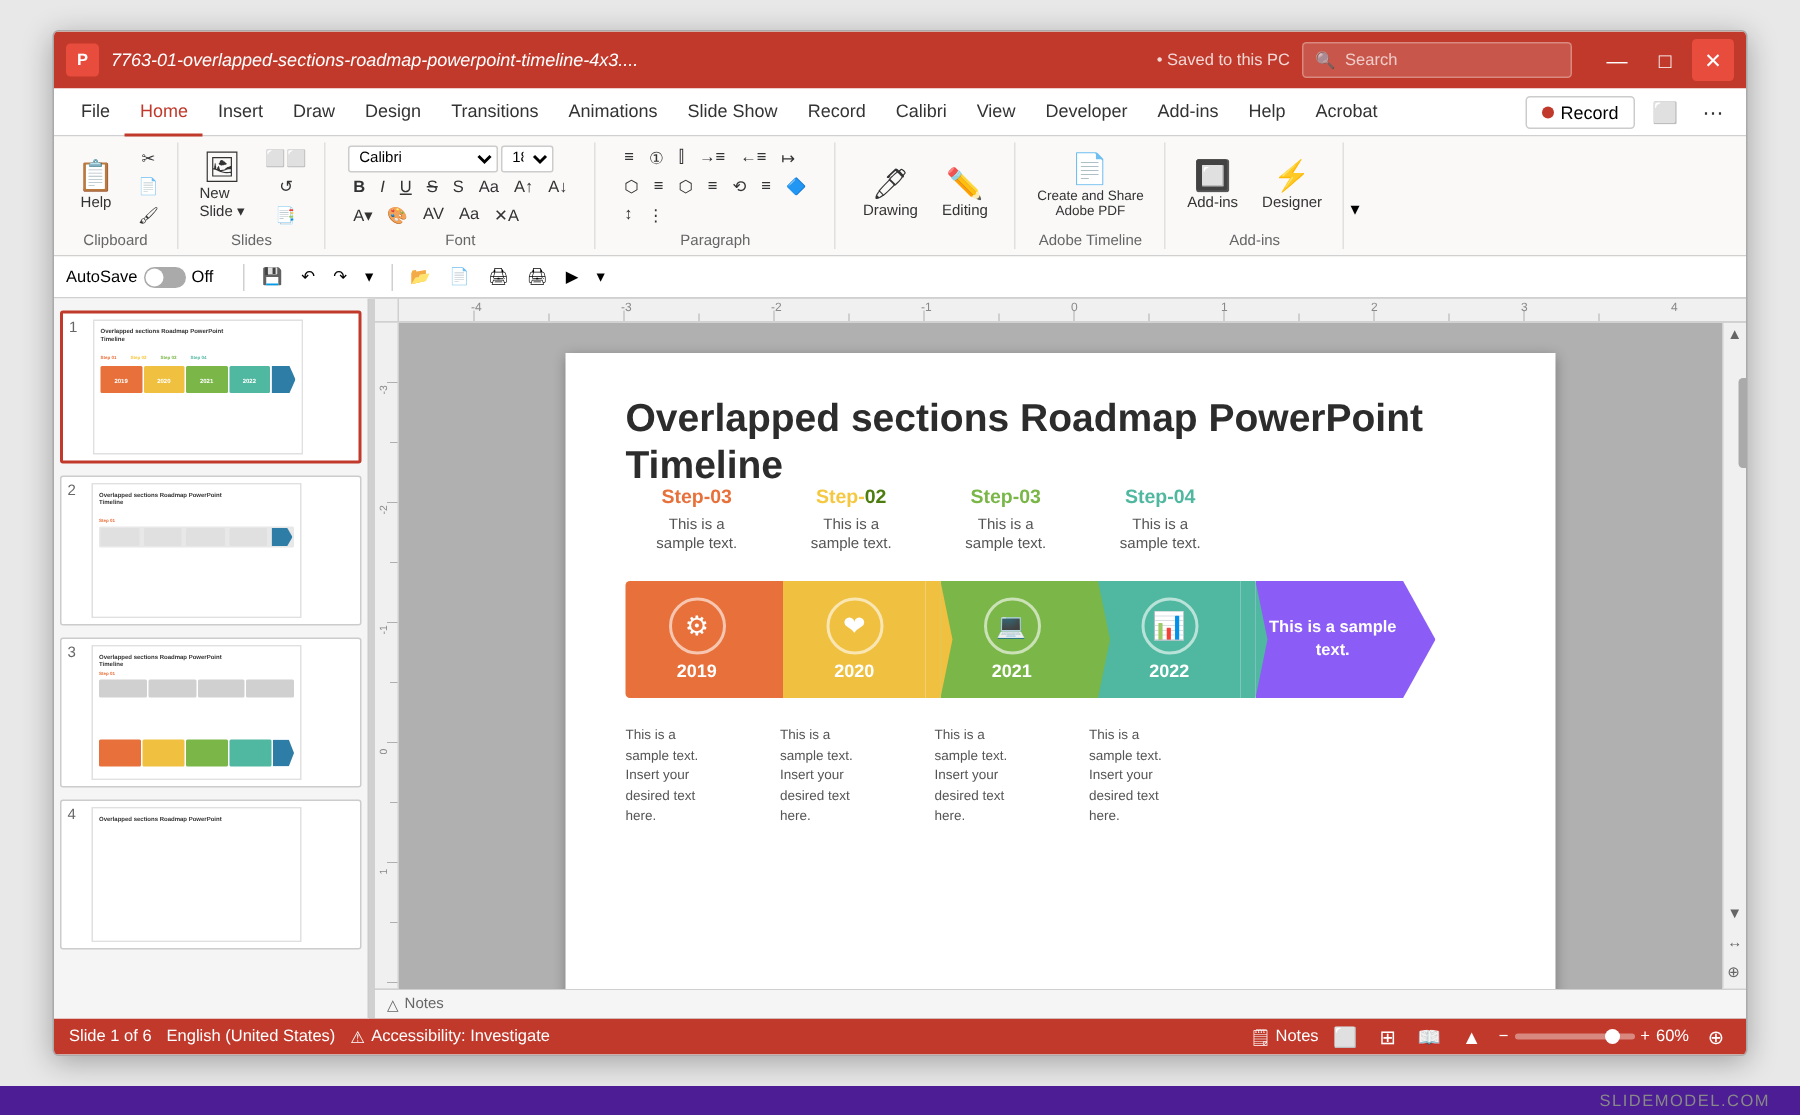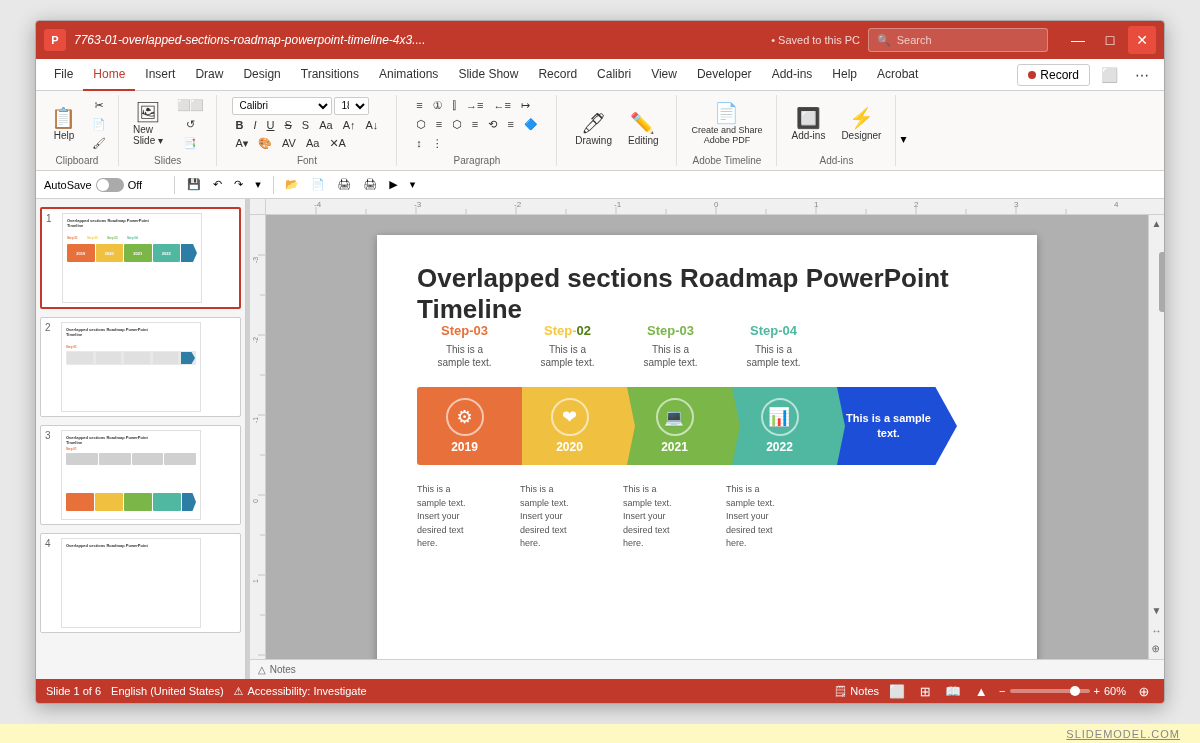--- a/index.html
+++ b/index.html
@@ -140,21 +140,21 @@
       gap: 4px;
       font-size: 11px;
     }
     .format-btn {
       padding: 2px 4px;
       cursor: pointer;
       border-radius: 2px;
       font-size: 11px;
     }
     .autosave-toggle {
-      display: flex; align-items: center; gap: 4px; margin-right: 24px; justify-content: center;
+      display: flex; align-items: center; gap: 4px; margin-right: 12px; justify-content: center;
     }
     .toggle { background: #aaa; border-radius: 8px; width: 28px; height: 14px; position: relative; }
     .toggle-knob { width: 12px; height: 12px; background: white; border-radius: 50%; position: absolute; top: 1px; left: 1px; }
     .sep { width: 1px; height: 18px; background: #d0d0d0; margin: 0 4px; }
 
     
     .main-area {
       display: flex;
       height: 480px;
       background: #e0e0e0;
@@ -281,22 +281,21 @@
 
     
     .slide-mini-bg { width: 100%; height: 100%; background: white; position: relative; overflow: hidden; }
 
     .watermark {
       text-align: right;
       padding: 4px 20px;
       font-size: 11px;
       color: #888;
       letter-spacing: 1px;
-      background: #fef9c3;
-      text-decoration: underline;
+      background: #4c1d95;
     }
   </style>
 </head>
 <body>
 
 <div class="app-window">
 
   <div class="title-bar">
     <div class="title-bar-icon">P</div>
     <span class="title-bar-filename">7763-01-overlapped-sections-roadmap-powerpoint-timeline-4x3....</span>
@@ -692,21 +691,21 @@
               </div>
 
               <div style="width:95px;height:78px;background:#50b8a0;display:flex;flex-direction:column;align-items:center;justify-content:center;color:white;gap:4px;">
                 <div style="width:38px;height:38px;border:2px solid rgba(255,255,255,0.6);border-radius:50%;display:flex;align-items:center;justify-content:center;font-size:18px;">📊</div>
                 <div style="font-size:12px;font-weight:bold;">2022</div>
               </div>
               <div style="width:10px;height:78px;background:#50b8a0;position:relative;">
                 <div style="position:absolute;right:-8px;top:0;width:0;height:0;border-top:39px solid transparent;border-bottom:39px solid transparent;border-left:8px solid #50b8a0;z-index:10;"></div>
               </div>
 
-              <div style="width:120px;height:78px;background:#1d4ed8;clip-path:polygon(0 0,82% 0,100% 50%,82% 100%,0 100%);display:flex;align-items:center;justify-content:center;color:white;font-size:11px;font-weight:bold;text-align:center;padding:0 25px 1px 8px;line-height:1.3;">
+              <div style="width:120px;height:78px;background:#8b5cf6;clip-path:polygon(0 0,82% 0,100% 50%,82% 100%,0 100%);display:flex;align-items:center;justify-content:center;color:white;font-size:11px;font-weight:bold;text-align:center;padding:0 25px 1px 8px;line-height:1.3;">
                 This is a sample text.
               </div>
             </div>
 
             <div style="position:absolute;top:248px;left:40px;display:flex;gap:8px;">
               <div style="width:95px;font-size:9px;color:#555;line-height:1.5;">This is a<br>sample text.<br>Insert your<br>desired text<br>here.</div>
               <div style="width:95px;font-size:9px;color:#555;line-height:1.5;">This is a<br>sample text.<br>Insert your<br>desired text<br>here.</div>
               <div style="width:95px;font-size:9px;color:#555;line-height:1.5;">This is a<br>sample text.<br>Insert your<br>desired text<br>here.</div>
               <div style="width:95px;font-size:9px;color:#555;line-height:1.5;">This is a<br>sample text.<br>Insert your<br>desired text<br>here.</div>
             </div>

